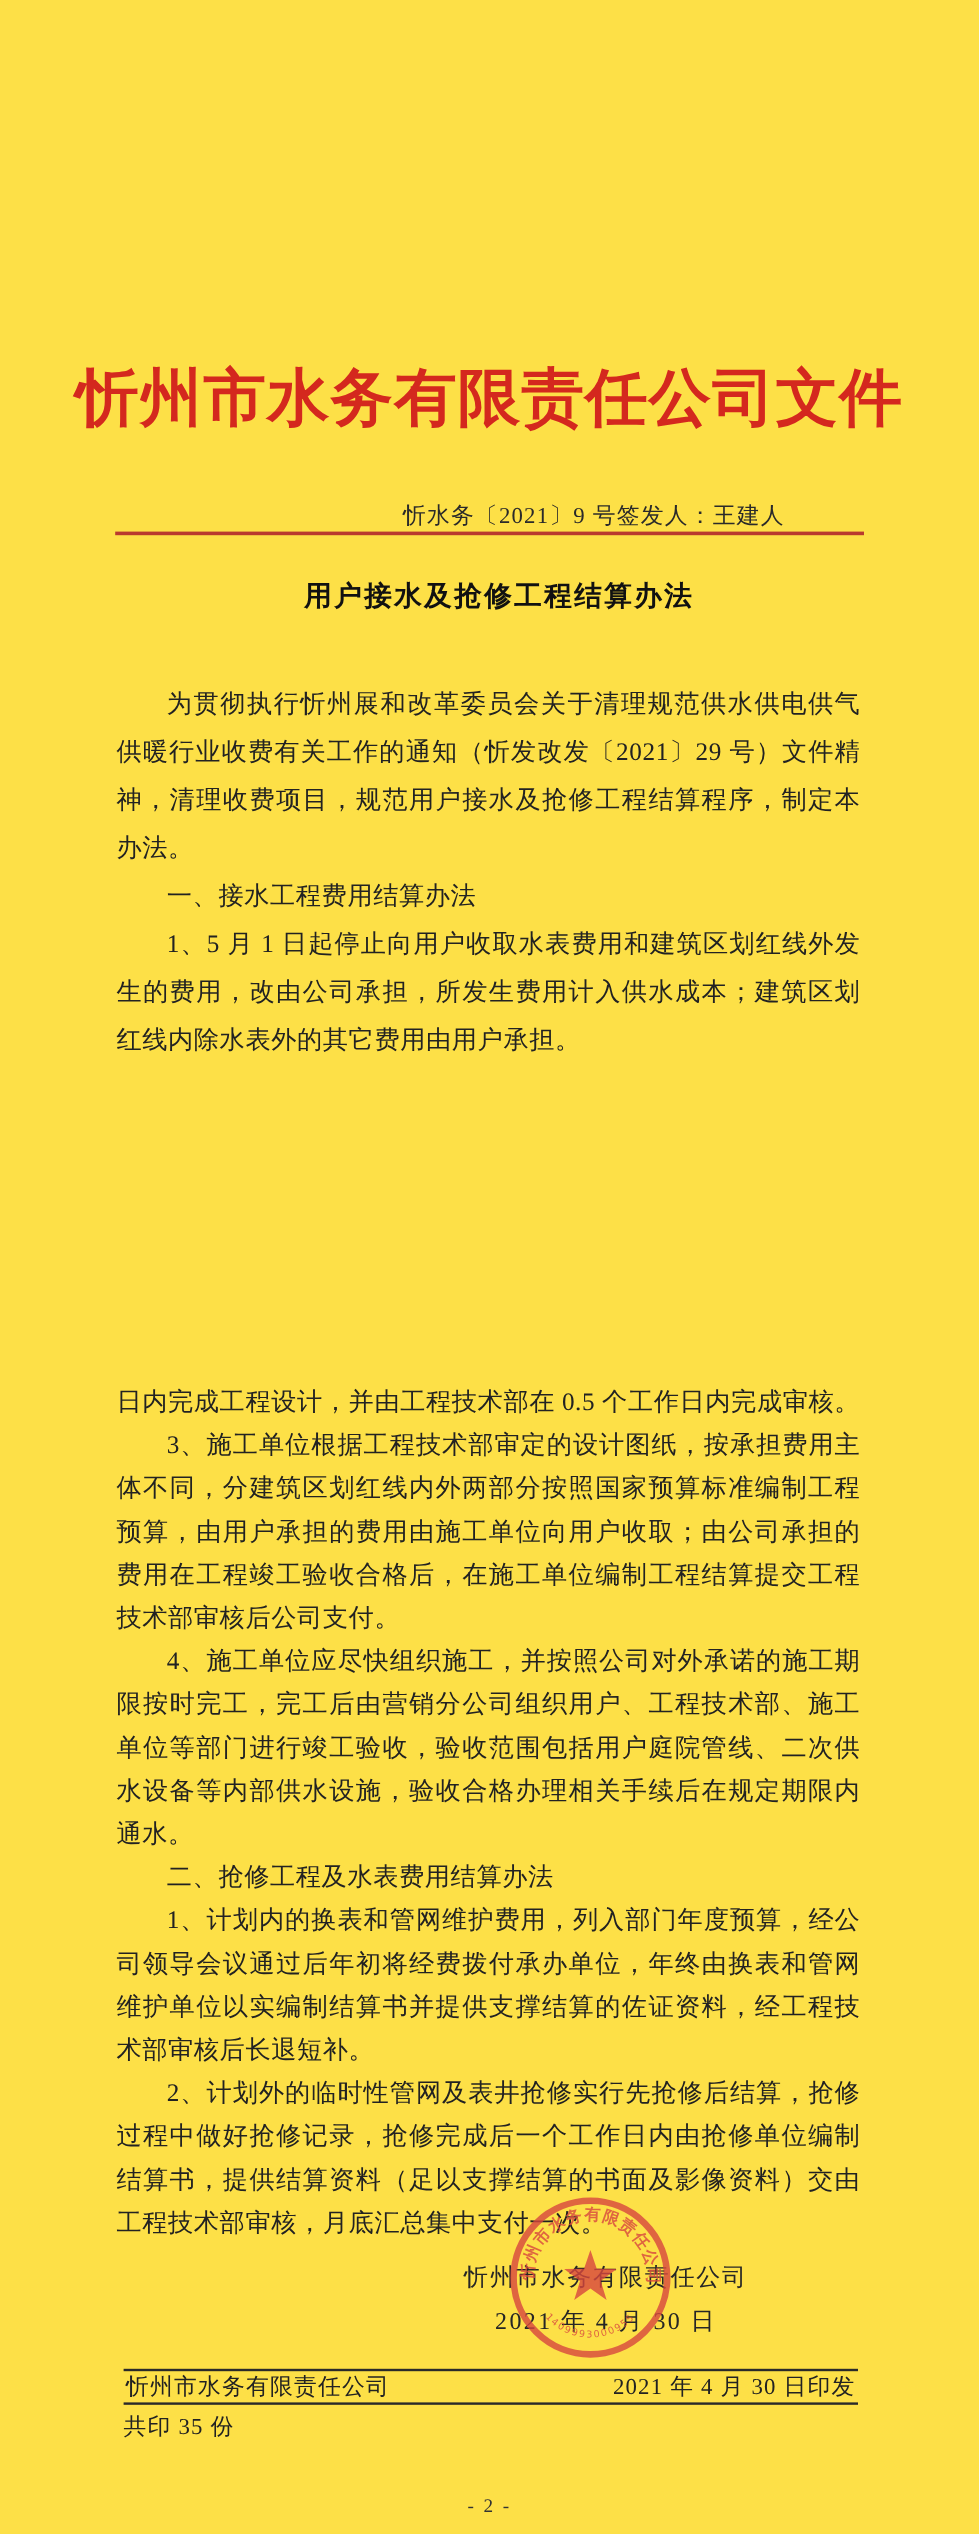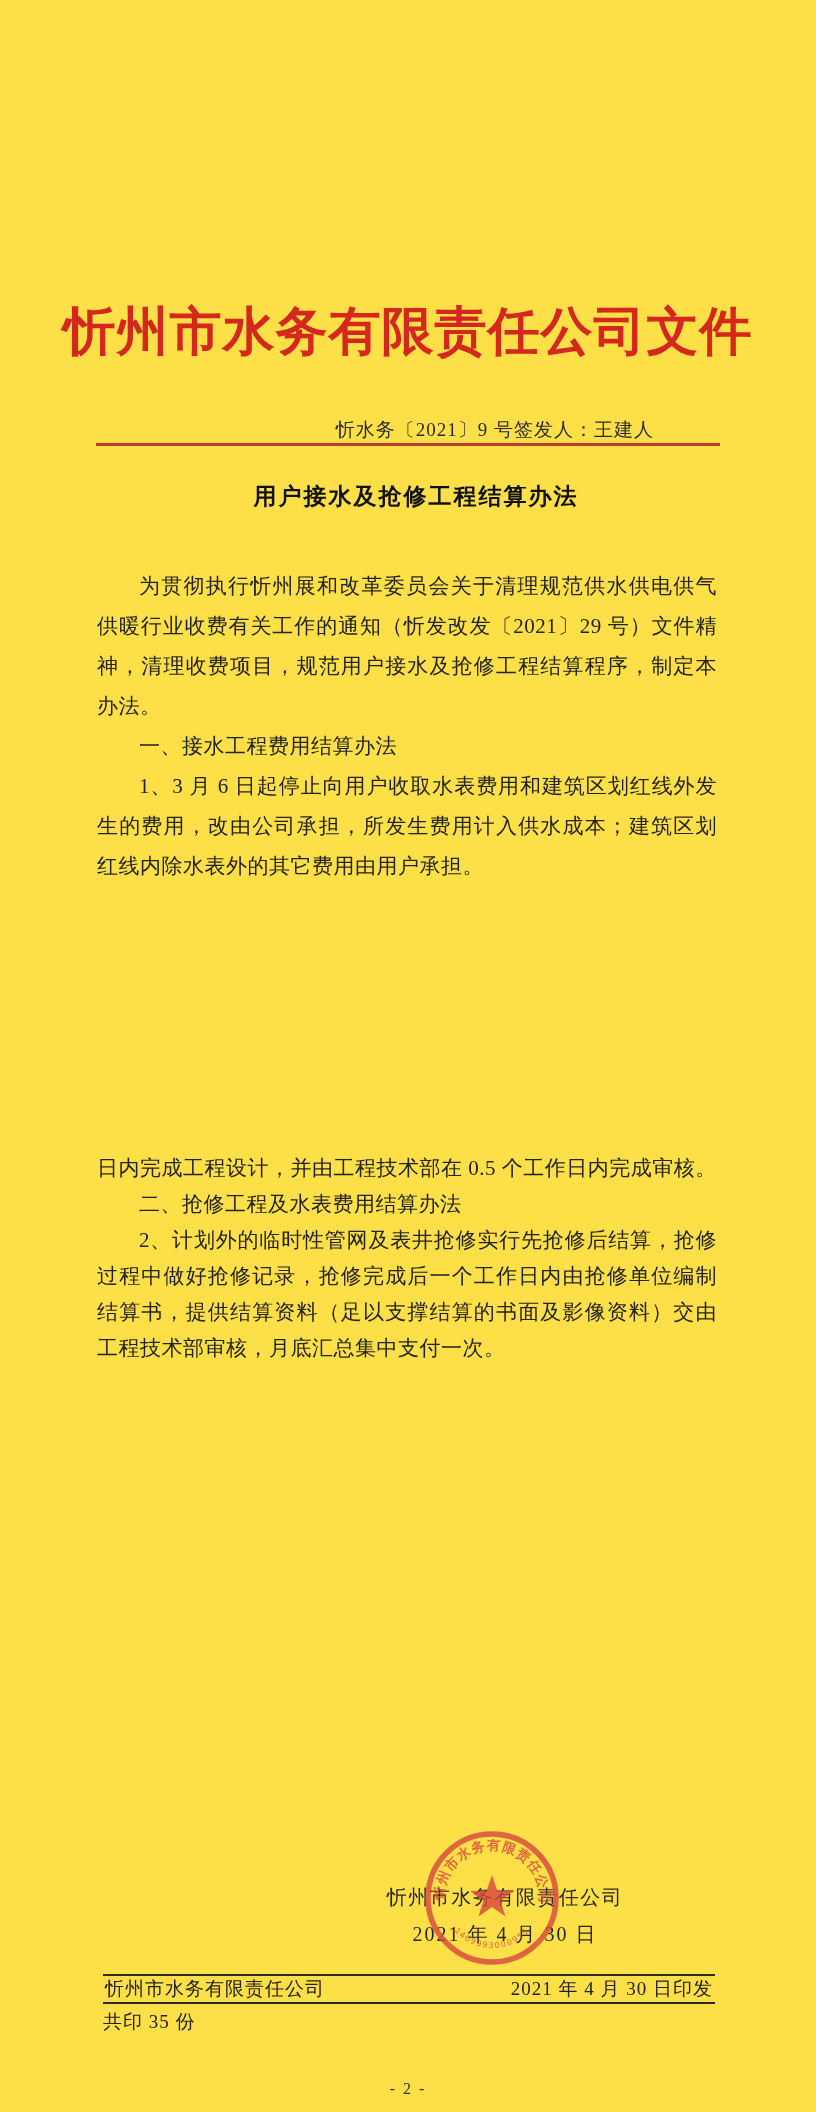--- a/index.html
+++ b/index.html
@@ -85,26 +85,29 @@
     <span>签发人：王建人</span>
   </div>
 
   <div class="red-rule"></div>
 
   <div class="doc-title">用户接水及抢修工程结算办法</div>
 
   <div class="text-block text-block-1">
     <p class="para">为贯彻执行忻州展和改革委员会关于清理规范供水供电供气供暖行业收费有关工作的通知（忻发改发〔2021〕29 号）文件精神，清理收费项目，规范用户接水及抢修工程结算程序，制定本办法。</p>
     <p class="para">一、接水工程费用结算办法</p>
-    <p class="para">1、3 月 6 日起停止向用户收取水表费用和建筑区划红线外发生的费用，改由公司承担，所发生费用计入供水成本；建筑区划红线内除水表外的其它费用由用户承担。</p>
+    <p class="para">1、5 月 1 日起停止向用户收取水表费用和建筑区划红线外发生的费用，改由公司承担，所发生费用计入供水成本；建筑区划红线内除水表外的其它费用由用户承担。</p>
   </div>
 
   <div class="text-block text-block-2">
     <p class="para no-indent">日内完成工程设计，并由工程技术部在 0.5 个工作日内完成审核。</p>
+    <p class="para">3、施工单位根据工程技术部审定的设计图纸，按承担费用主体不同，分建筑区划红线内外两部分按照国家预算标准编制工程预算，由用户承担的费用由施工单位向用户收取；由公司承担的费用在工程竣工验收合格后，在施工单位编制工程结算提交工程技术部审核后公司支付。</p>
+    <p class="para">4、施工单位应尽快组织施工，并按照公司对外承诺的施工期限按时完工，完工后由营销分公司组织用户、工程技术部、施工单位等部门进行竣工验收，验收范围包括用户庭院管线、二次供水设备等内部供水设施，验收合格办理相关手续后在规定期限内通水。</p>
     <p class="para">二、抢修工程及水表费用结算办法</p>
+    <p class="para">1、计划内的换表和管网维护费用，列入部门年度预算，经公司领导会议通过后年初将经费拨付承办单位，年终由换表和管网维护单位以实编制结算书并提供支撑结算的佐证资料，经工程技术部审核后长退短补。</p>
     <p class="para">2、计划外的临时性管网及表井抢修实行先抢修后结算，抢修过程中做好抢修记录，抢修完成后一个工作日内由抢修单位编制结算书，提供结算资料（足以支撑结算的书面及影像资料）交由工程技术部审核，月底汇总集中支付一次。</p>
   </div>
 
   <div class="signature">
     <div>忻州市水务有限责任公司</div>
     <div class="sig-date">2021 年 4 月 30 日</div>
   </div>
 
   <svg class="seal" viewBox="0 0 150 160" xmlns="http://www.w3.org/2000/svg">
     <g opacity="0.8">

